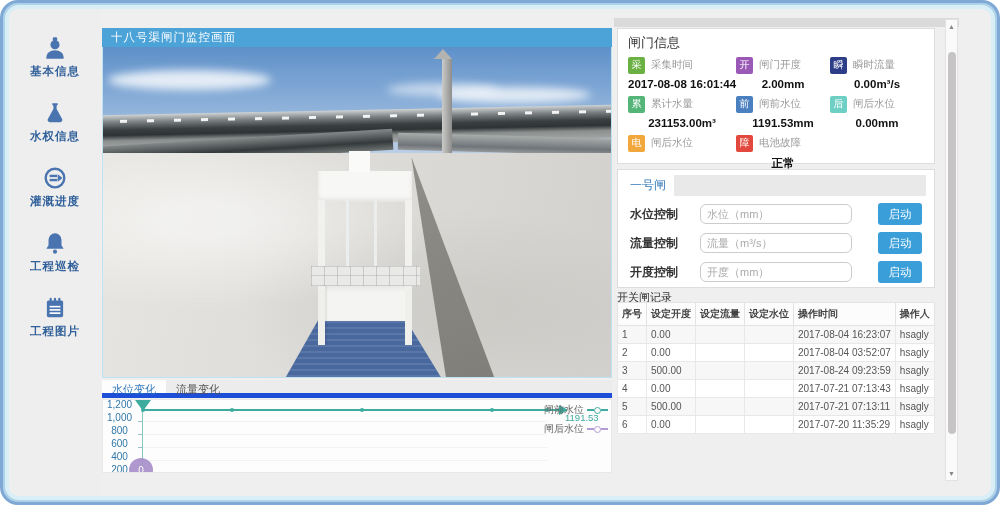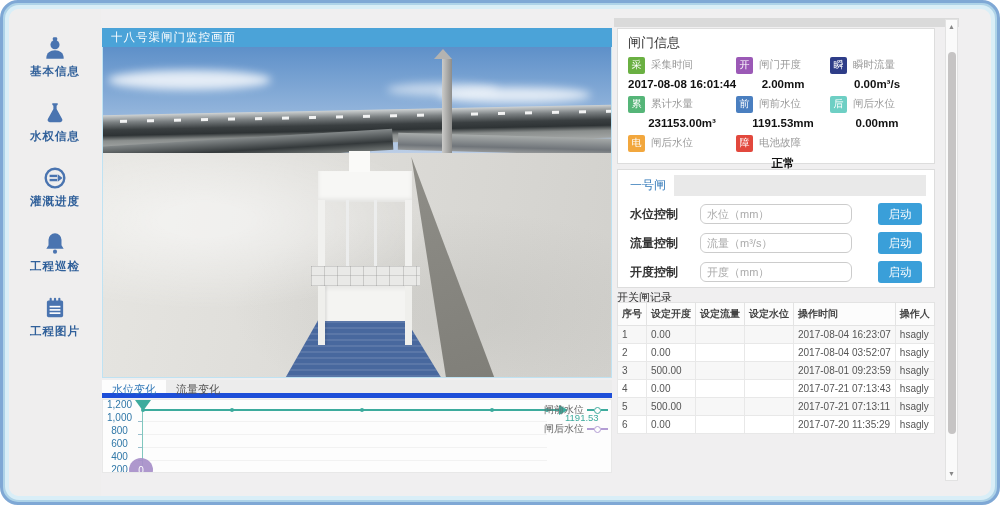--- a/index.html
+++ b/index.html
@@ -366,21 +366,21 @@
               <td></td>
               <td></td>
               <td>2017-08-04 03:52:07</td>
               <td>hsagly</td>
       </tr>
       <tr>
         <td>3</td>
               <td>500.00</td>
               <td></td>
               <td></td>
-              <td>2017-08-01 09:23:59</td>
+              <td>2017-08-24 09:23:59</td>
               <td>hsagly</td>
       </tr>
       <tr>
         <td>4</td>
               <td>0.00</td>
               <td></td>
               <td></td>
               <td>2017-07-21 07:13:43</td>
               <td>hsagly</td>
       </tr>

